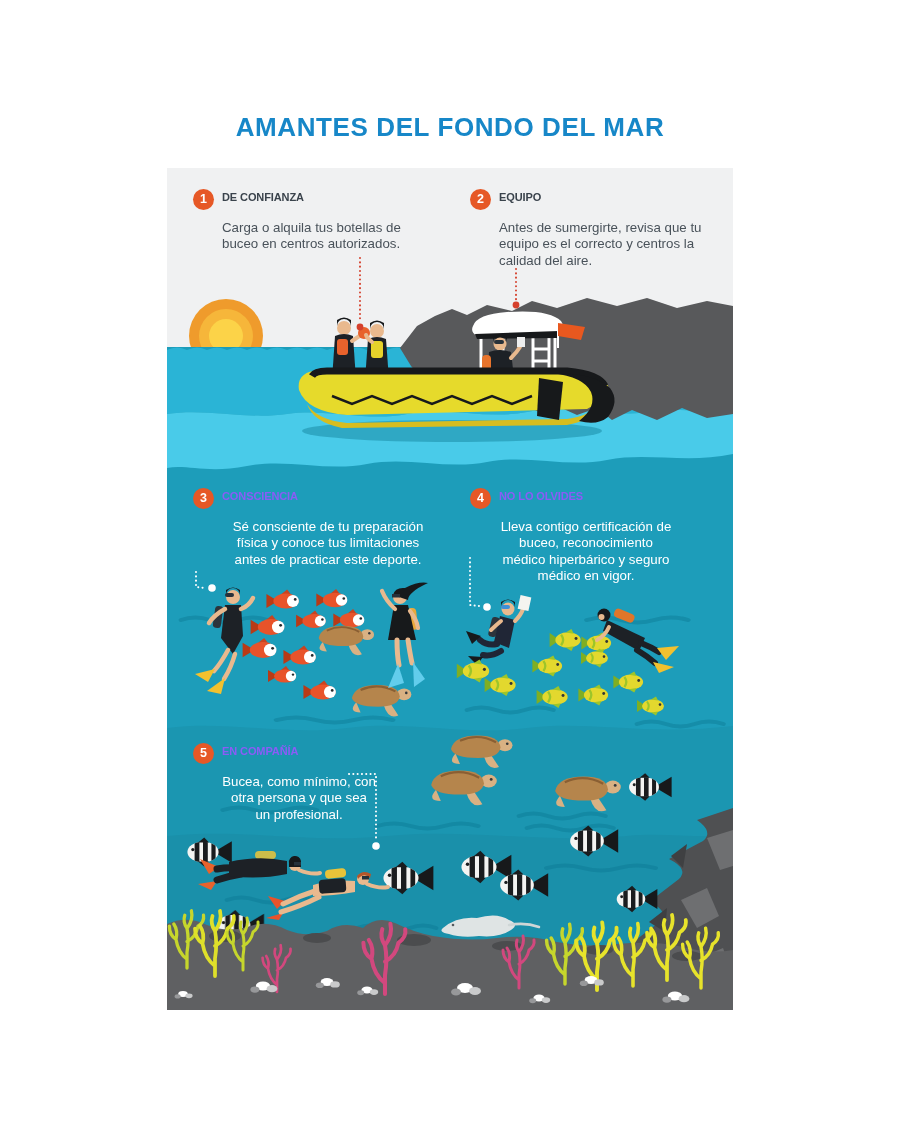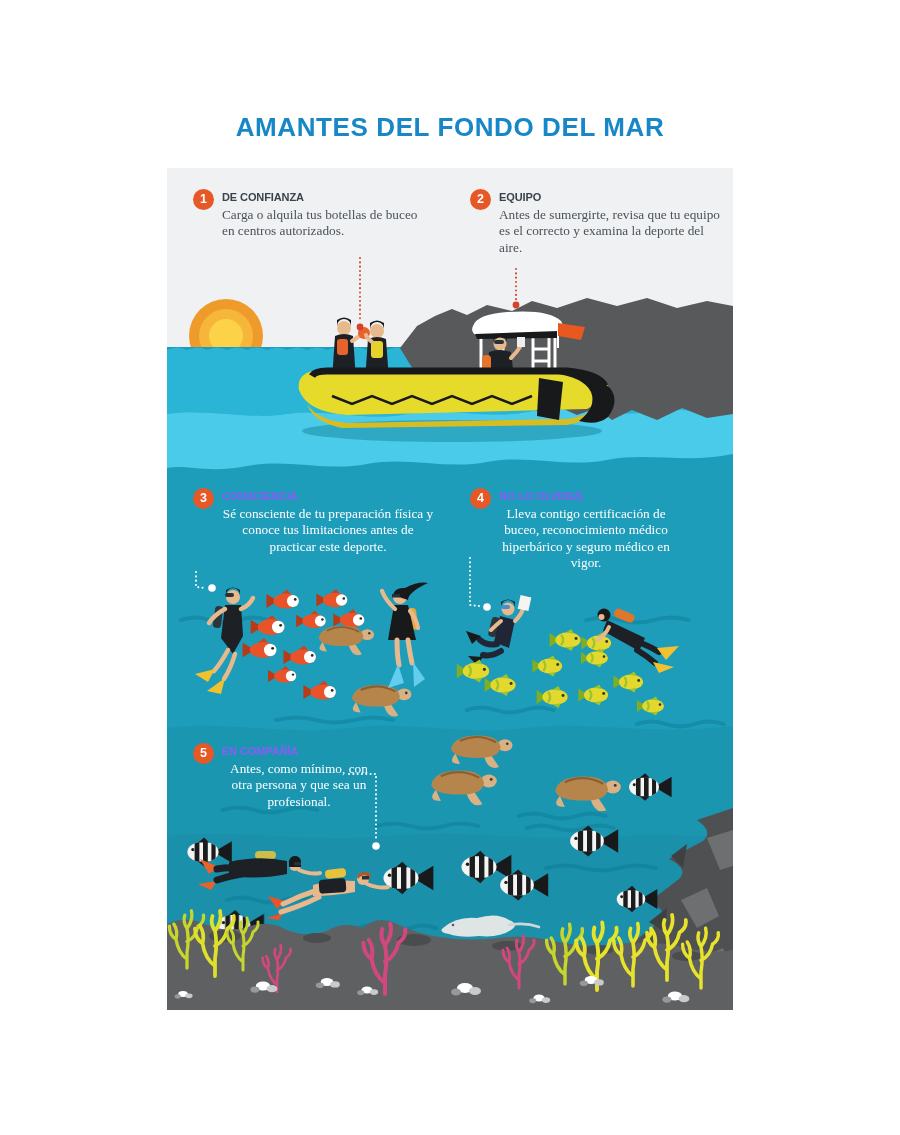--- a/index.html
+++ b/index.html
@@ -6,21 +6,21 @@
   .canvas{position:relative;width:900px;height:1135px;background:#ffffff;overflow:hidden;
           font-family:"Liberation Sans", sans-serif;border-radius:12px;}
   .page-title{position:absolute;left:0;top:112px;width:900px;text-align:center;
               font-size:26px;font-weight:bold;letter-spacing:.6px;color:#1787c8;}
   .panel{position:absolute;left:167px;top:168px;width:566px;height:842px;}
   .panel svg{position:absolute;left:0;top:0;}
   .tip{position:absolute;display:flex;gap:8px;align-items:flex-start;}
   .badge{flex:0 0 auto;width:21px;height:21px;border-radius:50%;background:#e65826;color:#fff;
          font-size:12.5px;font-weight:bold;line-height:21px;text-align:center;}
   .tip-heading{font-size:11px;font-weight:bold;letter-spacing:-.1px;line-height:1.25;margin-top:2px;}
-  .tip-body{font-size:13.3px;line-height:16.4px;margin-top:2px;font-family:Liberation Serif, serif;}
+  .tip-body{font-size:13.3px;line-height:16.4px;margin-top:15px;}
   .tip.dark .tip-heading{color:#3a434c;}
   .tip.dark .tip-body{color:#49525a;}
   .tip.light .tip-heading{color:#8b5cf6;}
   .tip.light .tip-body{color:#ffffff;text-align:center;}
   .t1{left:26px;top:21px;}  .t1 .tip-body{width:205px;}
   .t2{left:303px;top:21px;} .t2 .tip-body{width:222px;}
   .t3{left:26px;top:320px;} .t3 .tip-body{width:212px;}
   .t4{left:303px;top:320px;}.t4 .tip-body{width:174px;}
   .t5{left:26px;top:575px;} .t5 .tip-body{width:154px;}
 </style>
@@ -366,38 +366,38 @@
       <span class="badge">1</span>
       <div>
         <div class="tip-heading">DE CONFIANZA</div>
         <div class="tip-body">Carga o alquila tus botellas de buceo en centros autorizados.</div>
       </div>
     </div>
     <div class="tip dark t2">
       <span class="badge">2</span>
       <div>
         <div class="tip-heading">EQUIPO</div>
-        <div class="tip-body">Antes de sumergirte, revisa que tu equipo es el correcto y examina la deporte del aire.</div>
+        <div class="tip-body">Antes de sumergirte, revisa que tu equipo es el correcto y centros la calidad del aire.</div>
       </div>
     </div>
     <div class="tip light t3">
       <span class="badge">3</span>
       <div>
         <div class="tip-heading">CONSCIENCIA</div>
         <div class="tip-body">Sé consciente de tu preparación física y conoce tus limitaciones antes de practicar este deporte.</div>
       </div>
     </div>
     <div class="tip light t4">
       <span class="badge">4</span>
       <div>
         <div class="tip-heading">NO LO OLVIDES</div>
         <div class="tip-body">Lleva contigo certificación de buceo, reconocimiento médico hiperbárico y seguro médico en vigor.</div>
       </div>
     </div>
     <div class="tip light t5">
       <span class="badge">5</span>
       <div>
         <div class="tip-heading">EN COMPAÑÍA</div>
-        <div class="tip-body">Antes, como mínimo, con otra persona y que sea un profesional.</div>
+        <div class="tip-body">Bucea, como mínimo, con otra persona y que sea un profesional.</div>
       </div>
     </div>
   </div>
 </div>
 
 </body></html>

